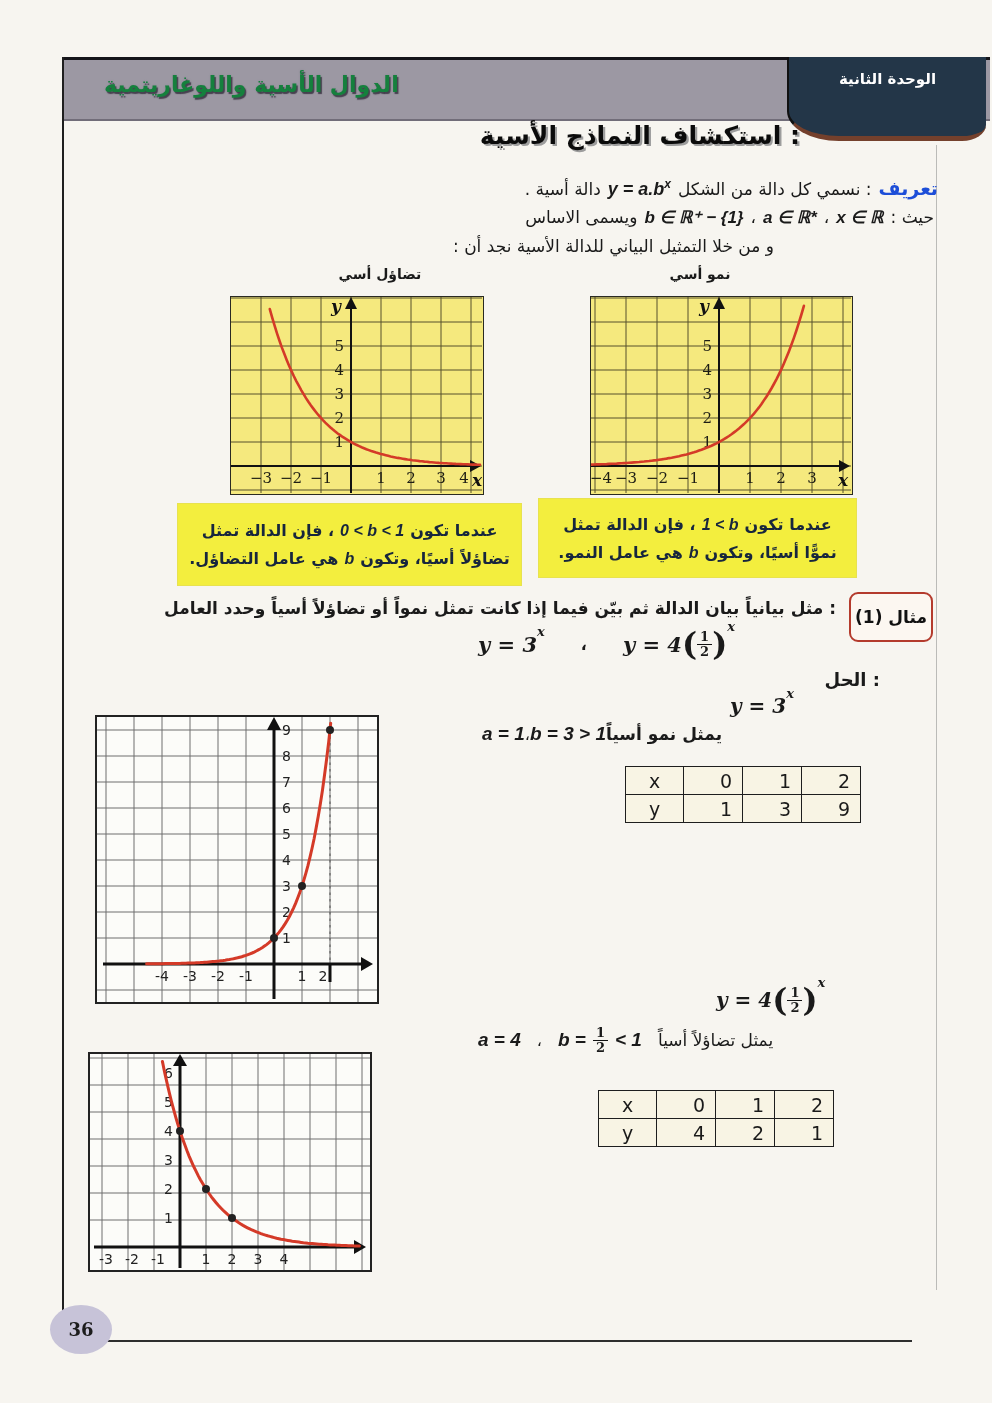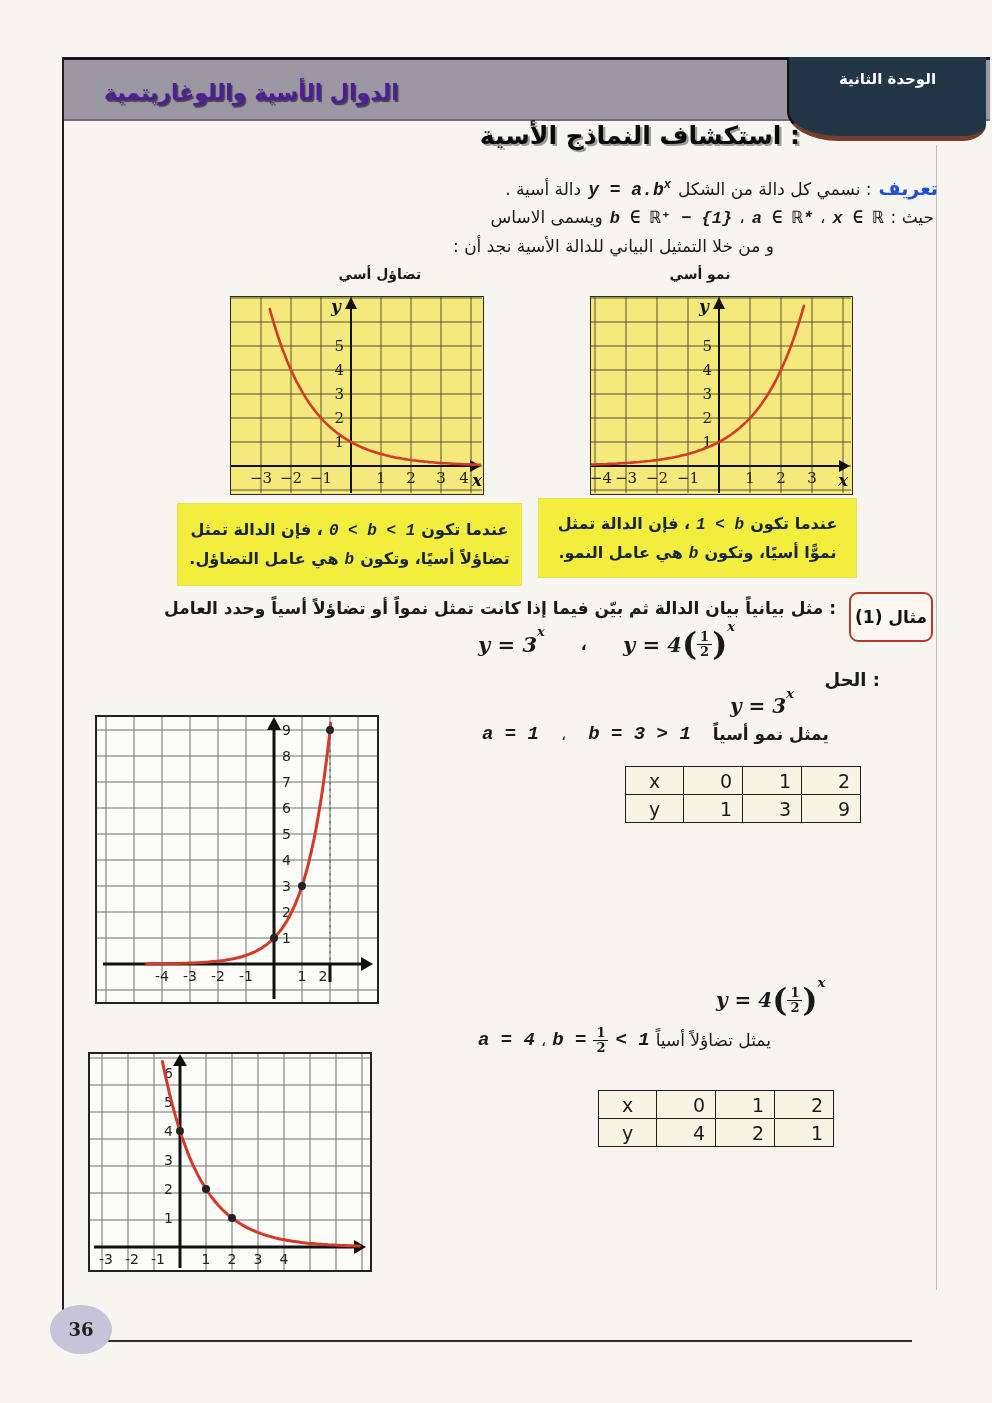--- a/index.html
+++ b/index.html
@@ -3,32 +3,32 @@
 <meta charset="utf-8">
 <style>
   *{margin:0;padding:0;box-sizing:border-box}
   html,body{background:#dedbd5}
   .page{position:relative;width:992px;height:1403px;margin:0 auto;background:#f7f5f0;
         font-family:"DejaVu Sans",sans-serif;color:#1a1a1a;overflow:hidden}
   .abs{position:absolute}
   
   .header-bar{left:64px;top:57px;width:926px;height:64px;background:#9c98a3;
               border-top:3px solid #15151a;border-bottom:2px solid #716d79}
-  .chapter-title{left:104px;top:80px;font-size:22px;font-weight:bold;color:#4c1d95;
+  .chapter-title{left:104px;top:72px;font-size:22px;font-weight:bold;color:#15803d;
                  letter-spacing:1px;text-shadow:1.5px 1.5px 1px rgba(55,50,65,.85),0 0 2px #8a8694}
   .unit-badge{left:787px;top:57px;width:199px;height:84px;background:#233648;
               border-bottom:5px solid #74402c;border-left:2px solid #111;
               border-radius:0 0 24px 52px / 0 0 16px 30px;
               display:flex;justify-content:center;align-items:flex-start;padding-top:13px;
               color:#fff;font-size:15px;font-weight:bold}
   .section-title{right:192px;top:121px;font-size:25px;font-weight:900;color:#0b0b0b;
                  text-shadow:2.2px 2.2px 0 #9d9d9d}
   
   .rtl-row{display:flex;direction:rtl;align-items:baseline;gap:7px;white-space:nowrap;font-size:17px}
-  .math{font-family:Liberation Mono, monospace;font-style:italic;font-weight:bold;
+  .math{font-family:Liberation Sans, sans-serif;font-style:italic;font-weight:bold;
         direction:ltr;unicode-bidi:isolate}
   .red{color:#1d4ed8;font-weight:bold;font-size:19px}
   .eq{font-family:"DejaVu Serif",serif;font-style:italic;font-weight:bold;font-size:21px;direction:ltr}
   .eq-sup{font-family:"DejaVu Serif",serif;font-style:italic;font-weight:bold;font-size:13px;
           position:relative;top:-13px;direction:ltr}
   .bigparen{font-family:"DejaVu Serif",serif;font-weight:bold;font-size:32px;line-height:1;direction:ltr}
   .frac{display:inline-flex;flex-direction:column;align-items:center;line-height:1.05;
         font-family:"DejaVu Serif",serif;font-weight:bold;font-style:normal;font-size:13px;direction:ltr}
   .frac .num{padding:0 3px;border-bottom:1.4px solid #111}
   .ltr-row{display:flex;direction:ltr;align-items:center;white-space:nowrap}
@@ -197,21 +197,21 @@
       <span class="eq-sup" style="top:-18px">x</span>
     </span>
   </div>
 
   <div class="abs" style="right:112px;top:669px;font-size:18px;font-weight:bold">الحل :</div>
 
   <div class="abs ltr-row" style="left:730px;top:694px">
     <span class="eq" style="font-size:20px">y = 3</span>
       <span class="eq-sup">x</span>
   </div>
-  <div class="abs ltr-row" style="left:482px;top:723px;gap:22px">
+  <div class="abs ltr-row" style="left:482px;top:723px;">
     <span class="math" style="font-size:19px">a = 1</span>
     <span>،</span>
     <span class="math" style="font-size:19px">b = 3 &gt; 1</span>
     <span style="font-weight:bold;font-size:17px">يمثل نمو أسياً</span>
   </div>
   <table class="vals abs" style="left:625px;top:766px">
     <tbody>
         <tr>
       <td class="hd">x</td>
       <td>0</td>
@@ -262,21 +262,21 @@
   <div class="abs ltr-row" style="left:716px;top:984px">
     <span class="eq" style="font-size:20px">y = 4</span>
     <span class="bigparen">(</span>
     <span class="frac">
       <span class="num">1</span>
       <span>2</span>
     </span>
     <span class="bigparen">)</span>
     <span class="eq-sup" style="top:-18px">x</span>
   </div>
-  <div class="abs ltr-row" style="left:478px;top:1026px;gap:6px">
+  <div class="abs ltr-row" style="left:478px;top:1026px;gap:16px">
     <span class="math" style="font-size:19px">a = 4</span>
     <span>،</span>
     <span class="ltr-row" style="gap:7px">
       <span class="math" style="font-size:19px">b =</span>
       <span class="frac">
         <span class="num">1</span>
         <span>2</span>
       </span>
       <span class="math" style="font-size:19px">&lt; 1</span>
     </span>

